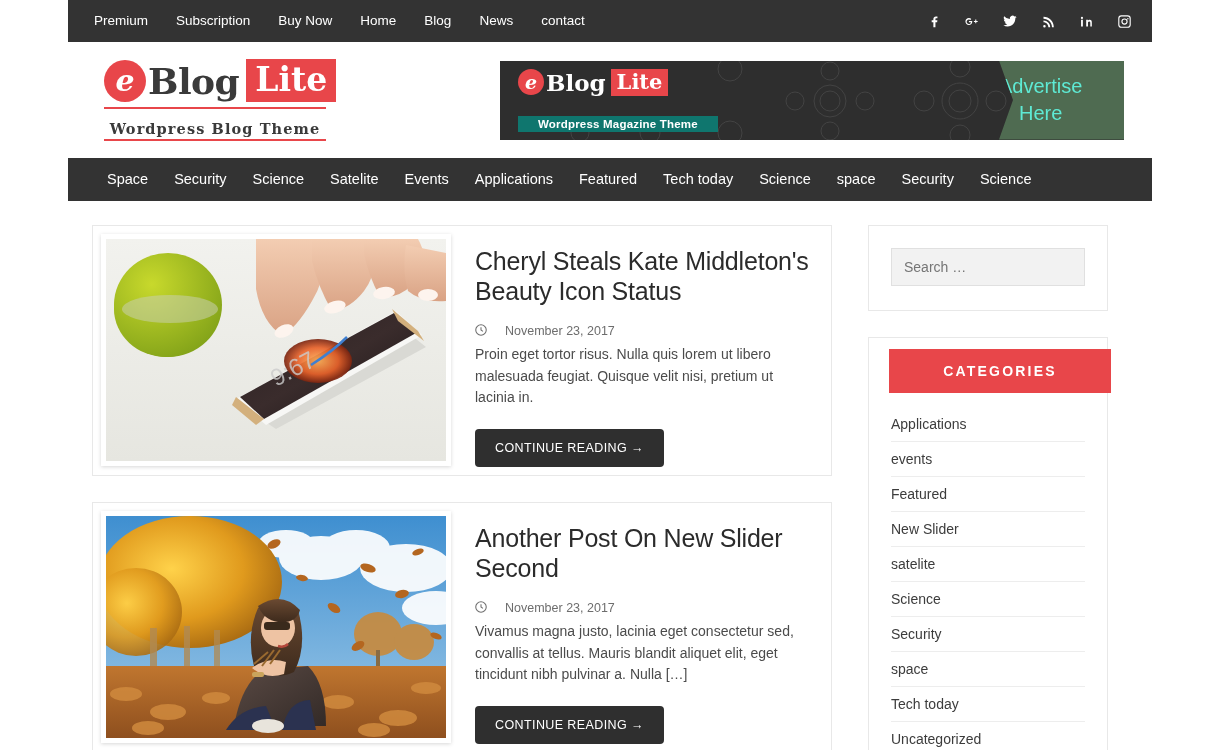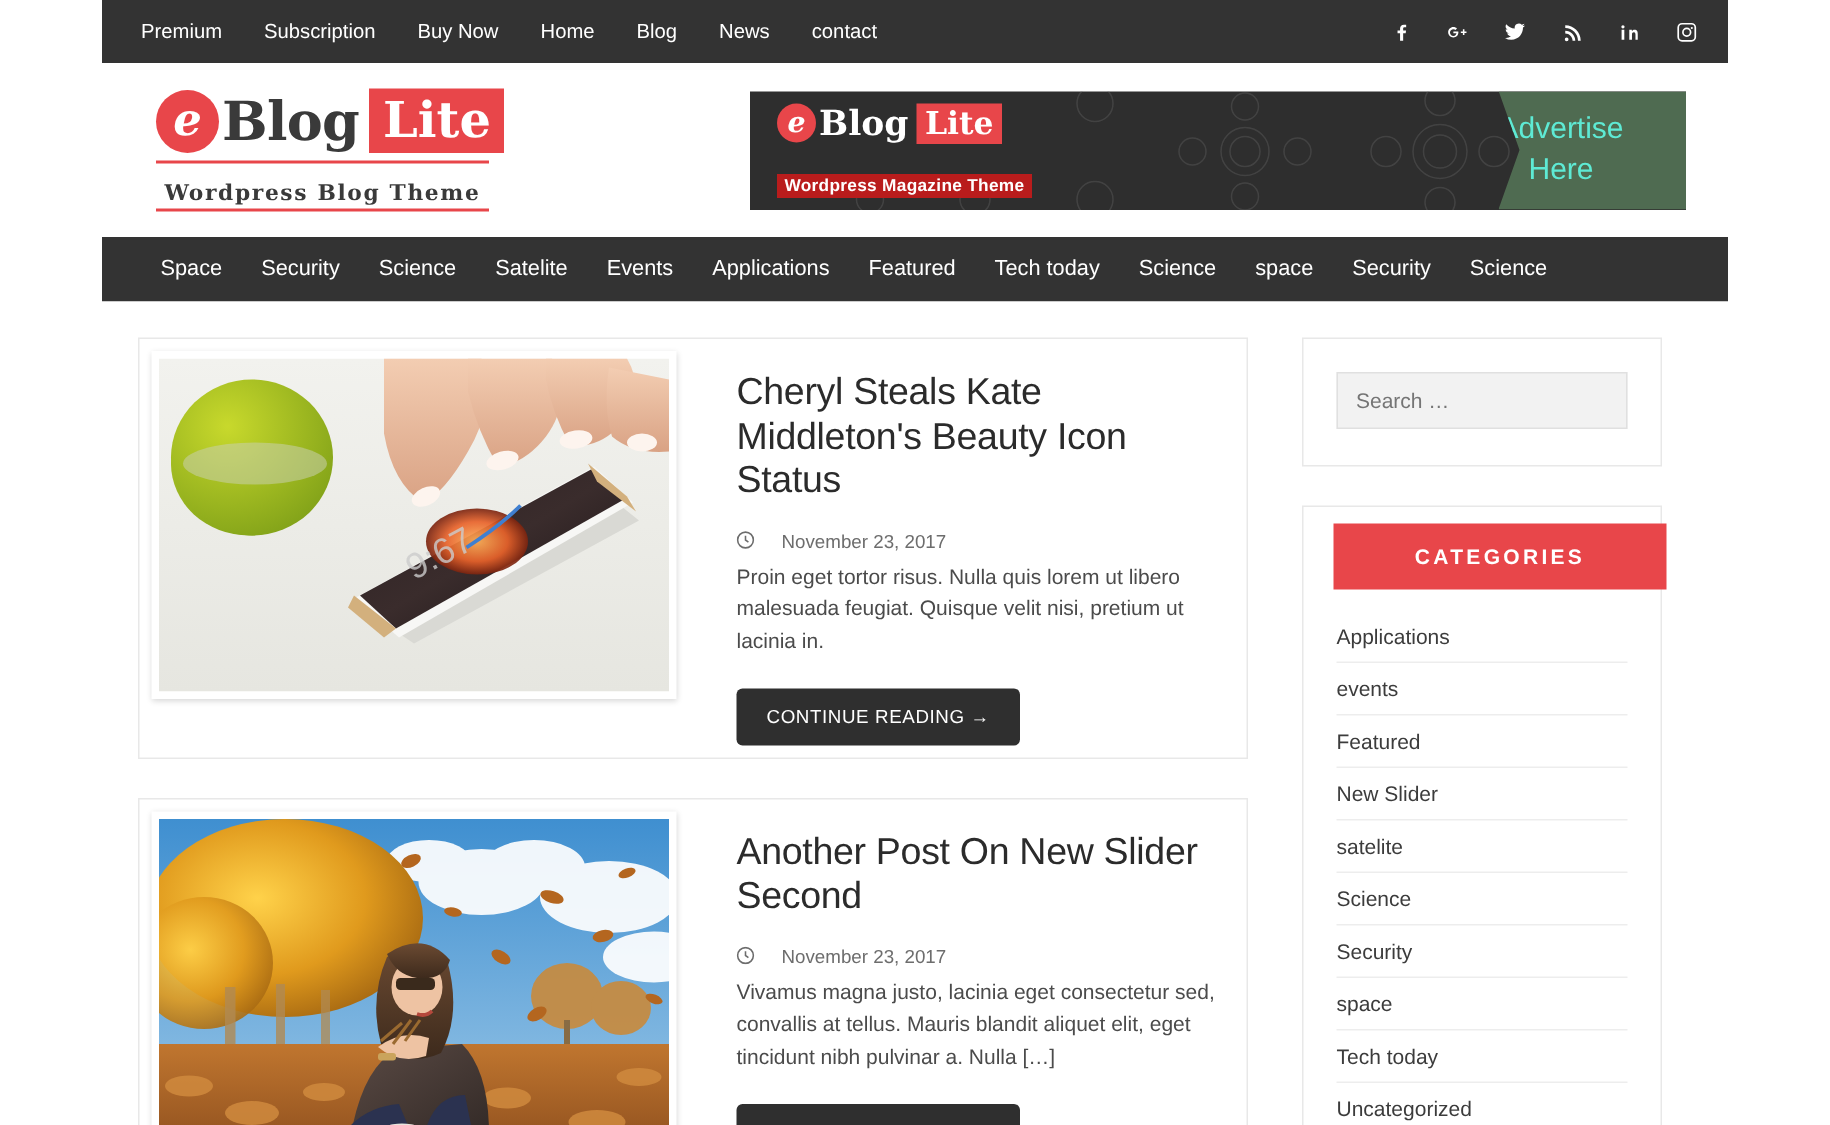--- a/index.html
+++ b/index.html
@@ -129,25 +129,25 @@
     font-family: "DejaVu Serif", serif;
     font-size: 23px; font-weight: bold; color: #ffffff; margin-left: 2px;
   }
   .mini-lite {
     font-family: "DejaVu Serif", serif;
     font-size: 21px; font-weight: bold; color: #ffffff;
     background: #e8464a; padding: 0 6px 2px 6px; margin-left: 5px;
   }
   .mini-sub {
     margin-top: 20px;
-    background: #b91c1c;
+    background: #0f766e;
     color: #ffffff;
     font-size: 11.5px;
     font-weight: bold;
-    padding: 2px 5px;
+    padding: 2px 20px;
     letter-spacing: 0.2px;
   }
   .banner-right {
     position: relative;
     width: 125px;
     background: #4f6b51;
     color: #5eead4;
     display: flex; align-items: center; justify-content: flex-start;
     text-align: center;
     font-size: 20px;
@@ -192,21 +192,21 @@
   }
   .thumb-frame {
     width: 350px;
     min-width: 350px;
     background: #ffffff;
     padding: 5px;
     box-shadow: 0 1px 4px rgba(0,0,0,0.16);
     height: 232px;
   }
   .thumb { width: 100%; height: 100%; display: block; }
-  .post-body { padding: 13px 12px 0 24px; flex: 1; margin-left: 16px; }
+  .post-body { padding: 13px 12px 0 24px; flex: 1; }
   .post-title {
     font-size: 25px;
     line-height: 1.18;
     color: #2b2b2b;
     font-weight: normal;
     letter-spacing: -0.2px;
   }
   .post-meta {
     display: flex; align-items: flex-start; gap: 18px;
     margin-top: 18px;

